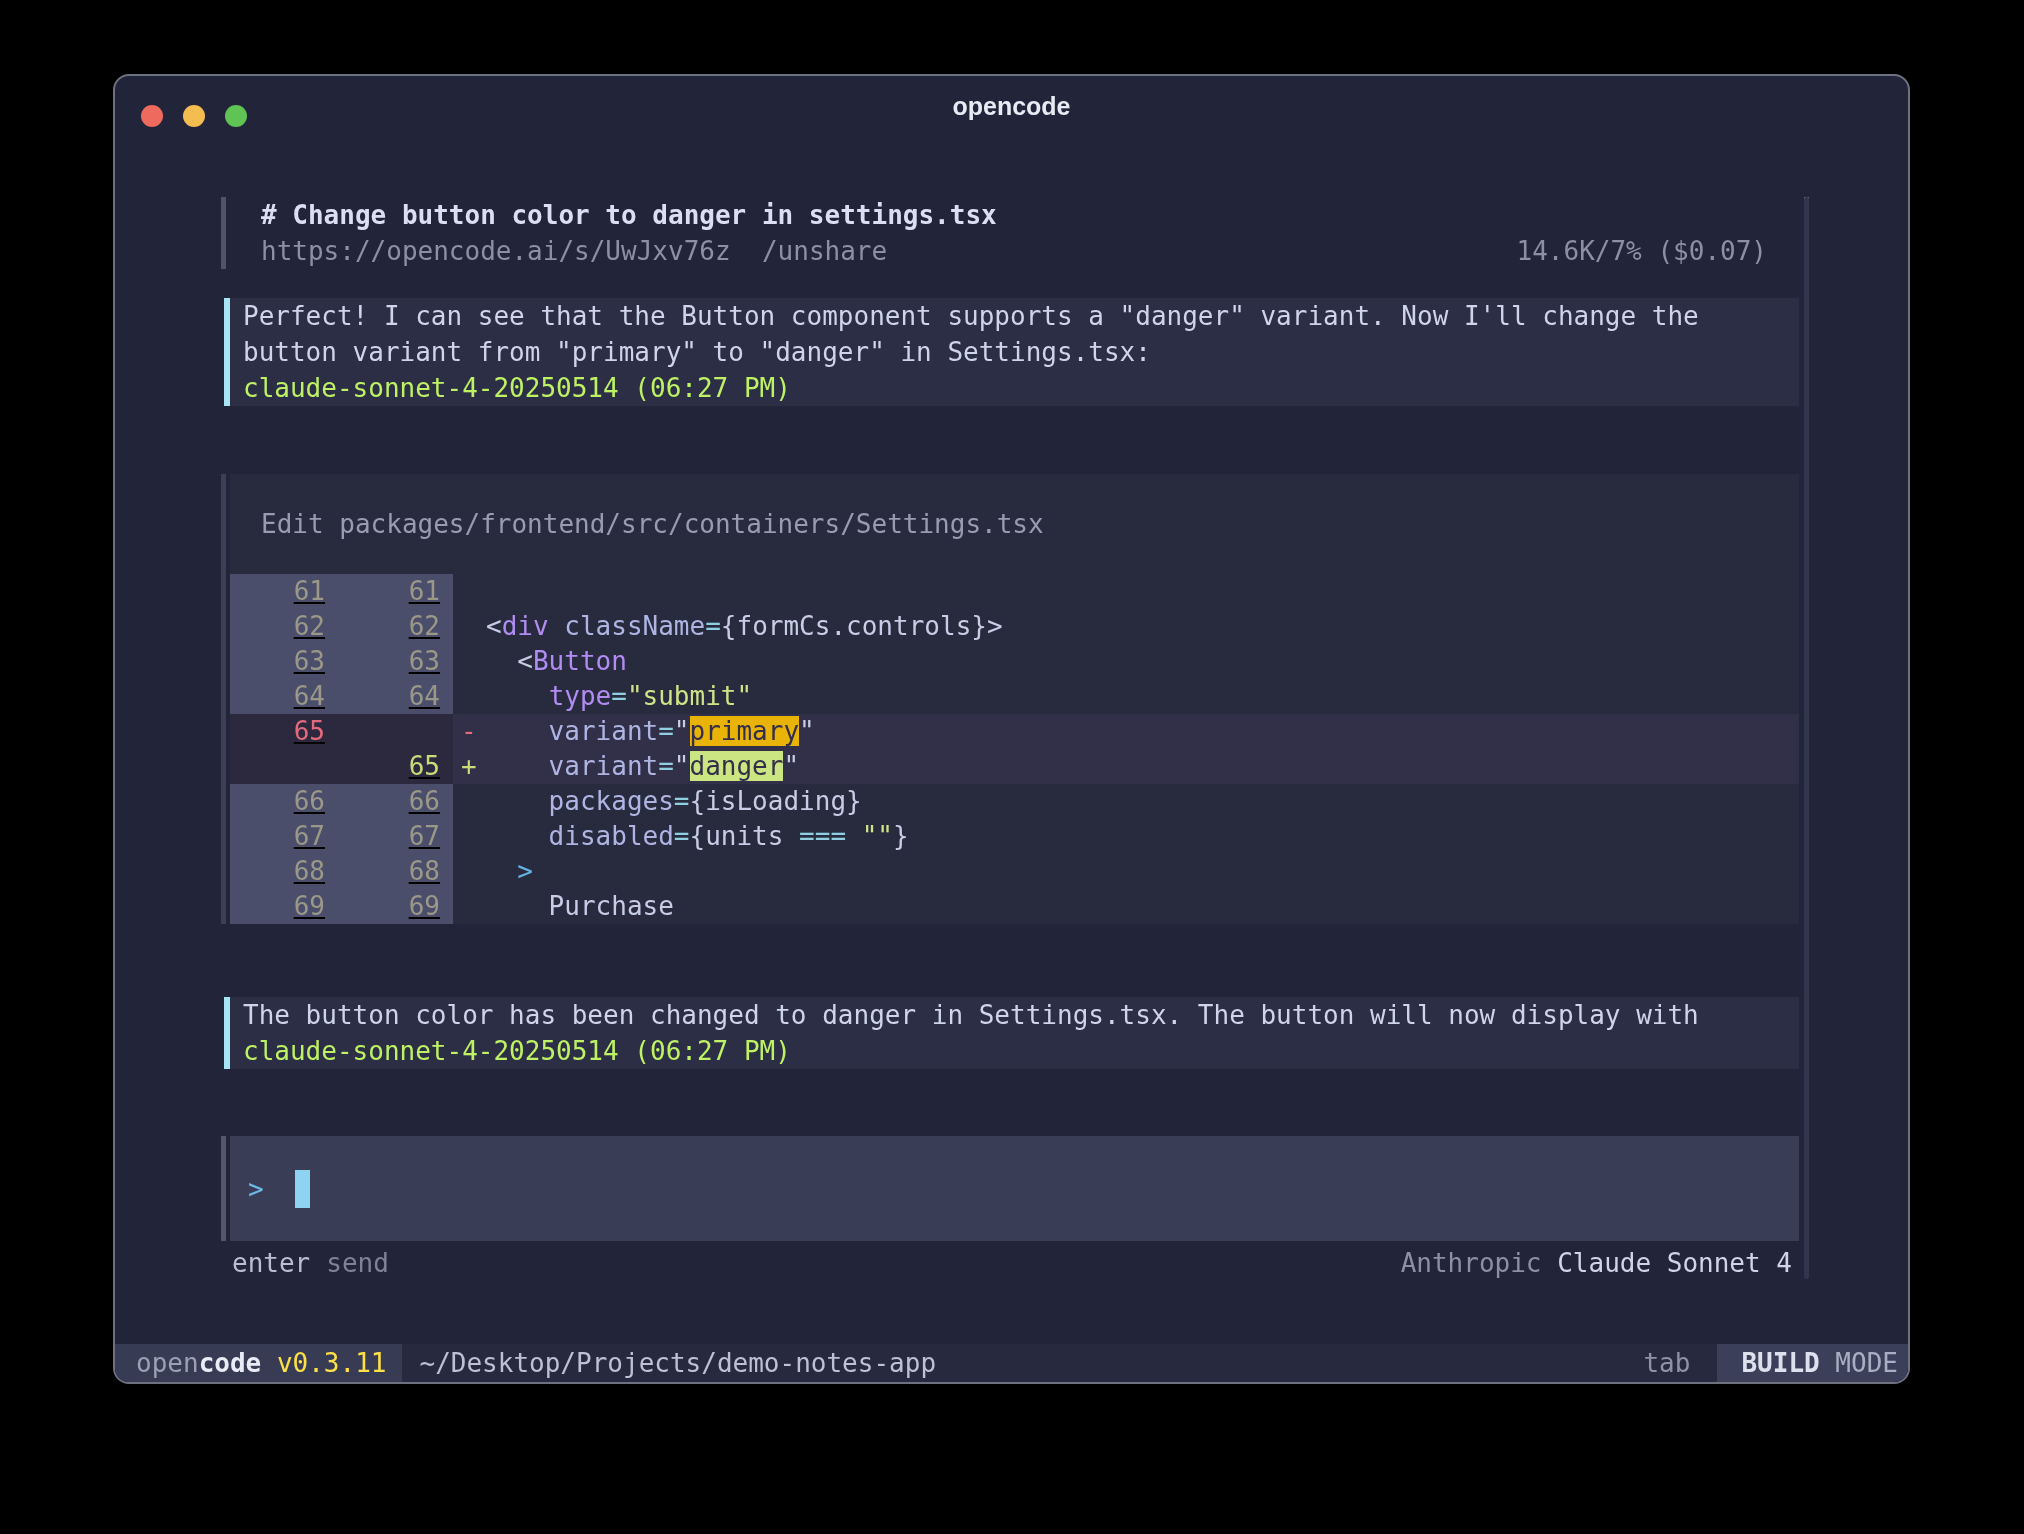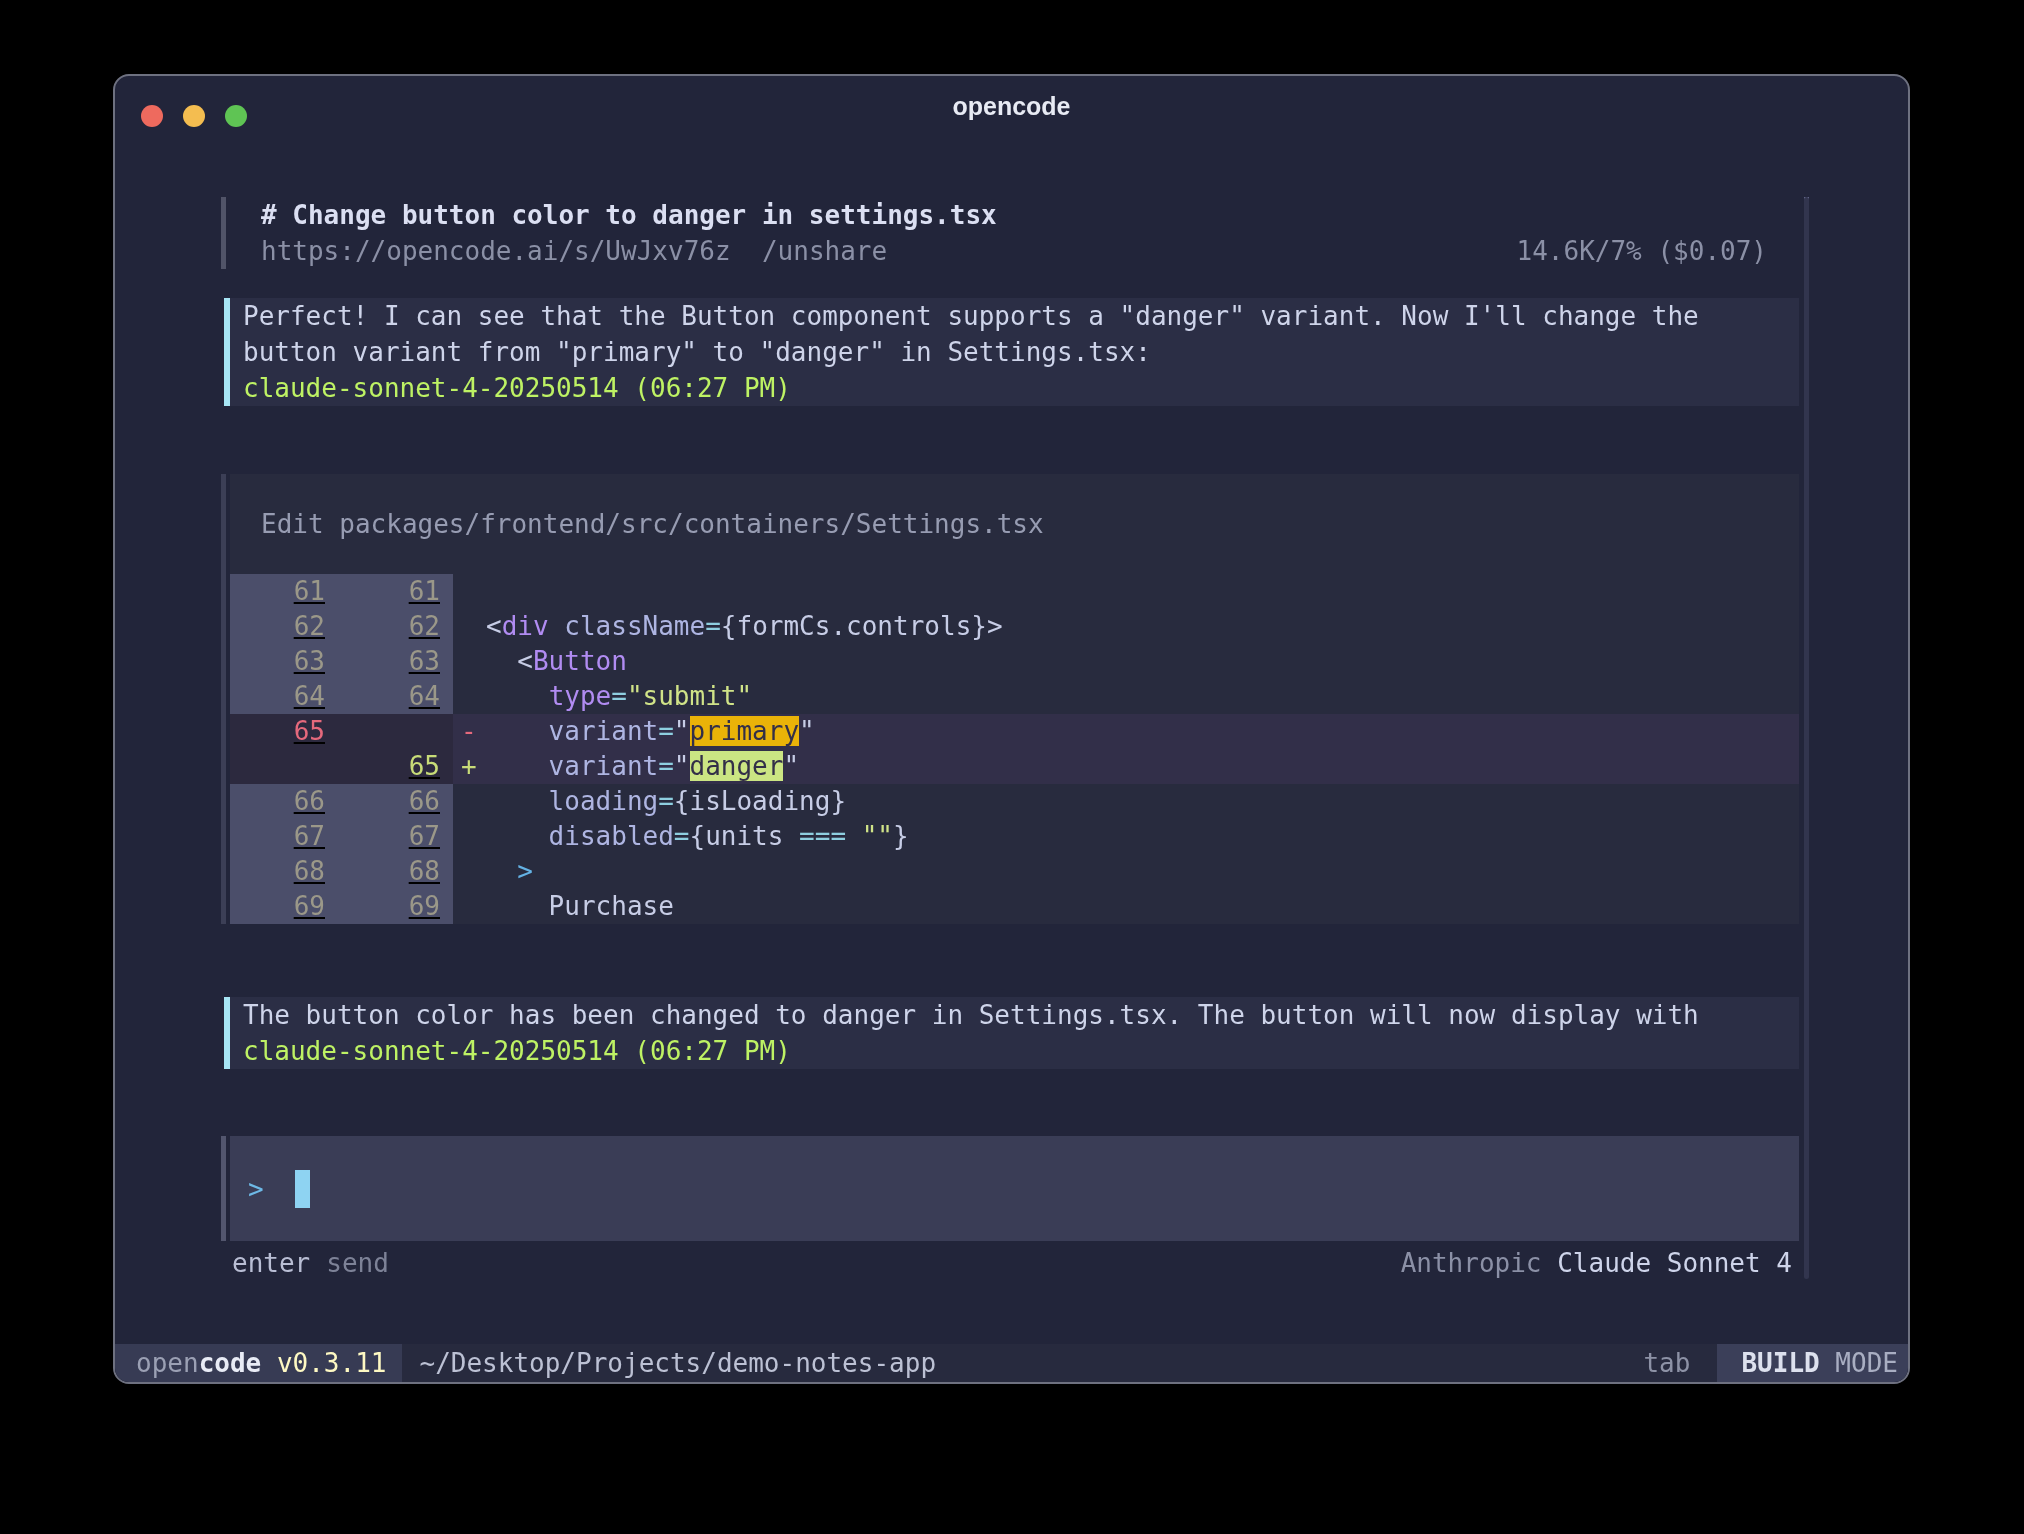--- a/index.html
+++ b/index.html
@@ -87,21 +87,21 @@
   .hint-model { color:#ced4ea; }
 
   
   .statusbar { position:absolute; left:0; right:0; bottom:0; height:38px; background:#272a3e;
                border-radius:0 0 14px 14px; display:flex; align-items:center;
                font-size:26px; white-space:pre; overflow:hidden; }
   .sb-app { height:38px; display:flex; align-items:center; background:#373b54;
             padding:0 16px 0 21px; border-bottom-left-radius:14px; }
   .sb-open { color:#9ba0b4; }
   .sb-code { color:#e9ecf6; font-weight:bold; }
-  .sb-ver  { color:#fef9c3; }
+  .sb-ver  { color:#fde047; }
   .sb-cwd  { margin-left:17px; color:#bcc1d4; }
   .sb-spacer { flex:1; }
   .sb-tab { color:#8d92a6; margin-right:27px; }
   .sb-mode { height:38px; display:flex; align-items:center; background:#3b3f59;
              padding:0 10px 0 24px; border-bottom-right-radius:14px; }
   .sb-mode-primary { color:#dde1ee; font-weight:bold; }
   .sb-mode-secondary { color:#a9aec2; }
 </style>
 </head>
 <body>
@@ -192,21 +192,21 @@
             </span>
             <span class="marker add">+</span>
             <span class="code"><span class="tk-attr">    variant</span><span class="tk-op">=</span><span class="tk-plain">"</span><span class="tk-hl-add">danger</span><span class="tk-plain">"</span></span>
           </div>
           <div class="diff-row">
             <span class="gutter">
               <span class="lnum old">66</span>
               <span class="lnum new">66</span>
             </span>
             <span class="marker"></span>
-            <span class="code"><span class="tk-attr">    loading</span><span class="tk-op">=</span><span class="tk-plain">{isLoading}</span></span>
+            <span class="code"><span class="tk-attr">    packages</span><span class="tk-op">=</span><span class="tk-plain">{isLoading}</span></span>
           </div>
           <div class="diff-row">
             <span class="gutter">
               <span class="lnum old">67</span>
               <span class="lnum new">67</span>
             </span>
             <span class="marker"></span>
             <span class="code"><span class="tk-attr">    disabled</span><span class="tk-op">=</span><span class="tk-plain">{units </span><span class="tk-op">===</span><span class="tk-plain"> </span><span class="tk-str">""</span><span class="tk-plain">}</span></span>
           </div>
           <div class="diff-row">

